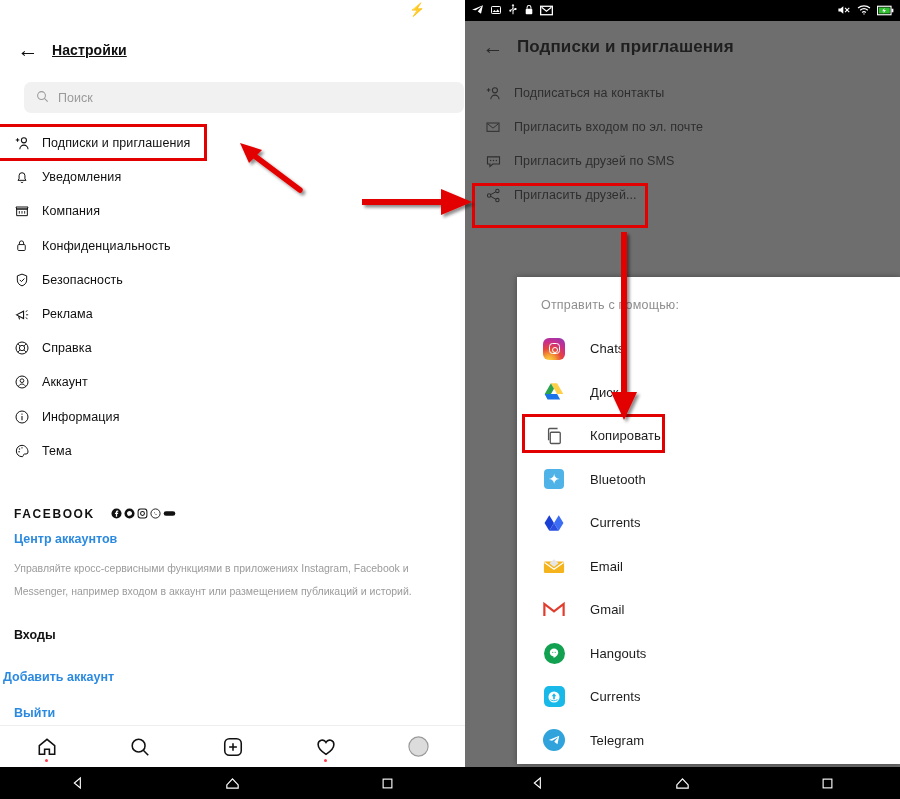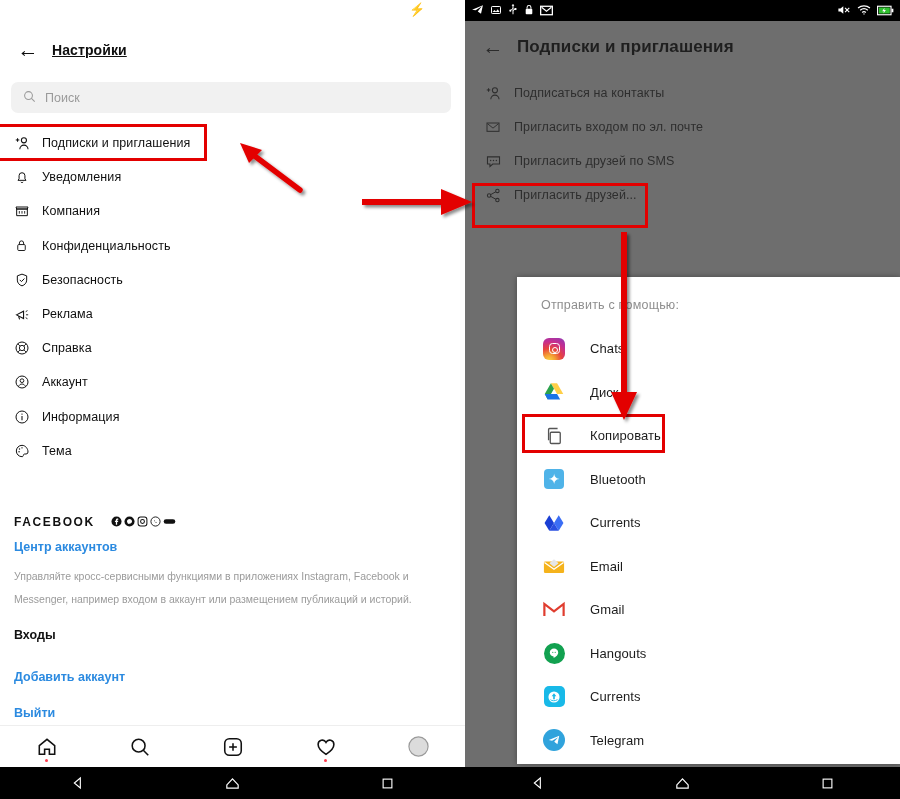--- a/index.html
+++ b/index.html
@@ -26,59 +26,59 @@
     position:absolute; top:24px; left:0; width:465px; height:52px;
     display:flex; align-items:center; background:#fff;
   }
   #left-back {
     width:52px; display:flex; align-items:center; justify-content:center;
     font-size:21px; color:#0f0f0f; padding-left:4px;
   }
   #left-title {
     font-size:14px; font-weight:bold; color:#0f0f0f; letter-spacing:.1px;text-decoration:underline;
   }
-  #search-wrap { position:absolute; top:82px; left:11px; width:440px; }
+  #search-wrap { position:absolute; top:82px; left:24px; width:440px; }
   #search-box {
     height:31px; background:#f1f1f1; border-radius:7px;
     display:flex; align-items:center; padding:0 12px;
   }
   #search-box .sicon { margin-right:9px; display:block; }
   #search-ph { font-size:12.5px; color:#9a9a9a; }
 
   #menu-list { position:absolute; top:126px; left:0; width:465px; }
   .menu-item {
     height:34.2px; display:flex; align-items:center; padding-left:14px;
   }
   .menu-item .mi-icon {
     width:26px; display:flex; align-items:center; justify-content:flex-start;
   }
   .menu-item .mi-label {
     font-size:12.5px; color:#0f0f0f; margin-left:2px; letter-spacing:.1px;
   }
 
   
   #fb-block { position:absolute; top:505px; left:14px; width:440px; }
-  #fb-row { display:flex; align-items:center; gap:12px;margin-top:8px; }
+  #fb-row { display:flex; align-items:center; gap:12px; }
   #fb-word {
     font-size:12px; font-weight:bold; letter-spacing:1.6px; color:#111;
   }
   #fb-icons { display:flex; align-items:center; gap:2px; margin-left:4px; }
   #accounts-center {
     margin-top:9px; font-size:12.5px; font-weight:bold; color:#2b8ae0;
   }
   #fb-desc {
     margin-top:11px; font-size:10.5px; line-height:23px; color:#9b9b9b;
     width:430px;
   }
   #logins-title {
     position:absolute; top:628px; left:14px;
     font-size:12.5px; font-weight:bold; color:#111;
   }
   #add-account {
-    position:absolute; top:670px; left:14px;
+    position:absolute; top:670px; left:3px;
     font-size:12.5px; font-weight:bold; color:#2b8ae0;
   }
   #logout {
     position:absolute; top:706px; left:14px;
     font-size:12.5px; font-weight:bold; color:#2b8ae0;
   }
 
   
   #left-tabbar {
     position:absolute; top:725px; left:0; width:465px; height:42px;

